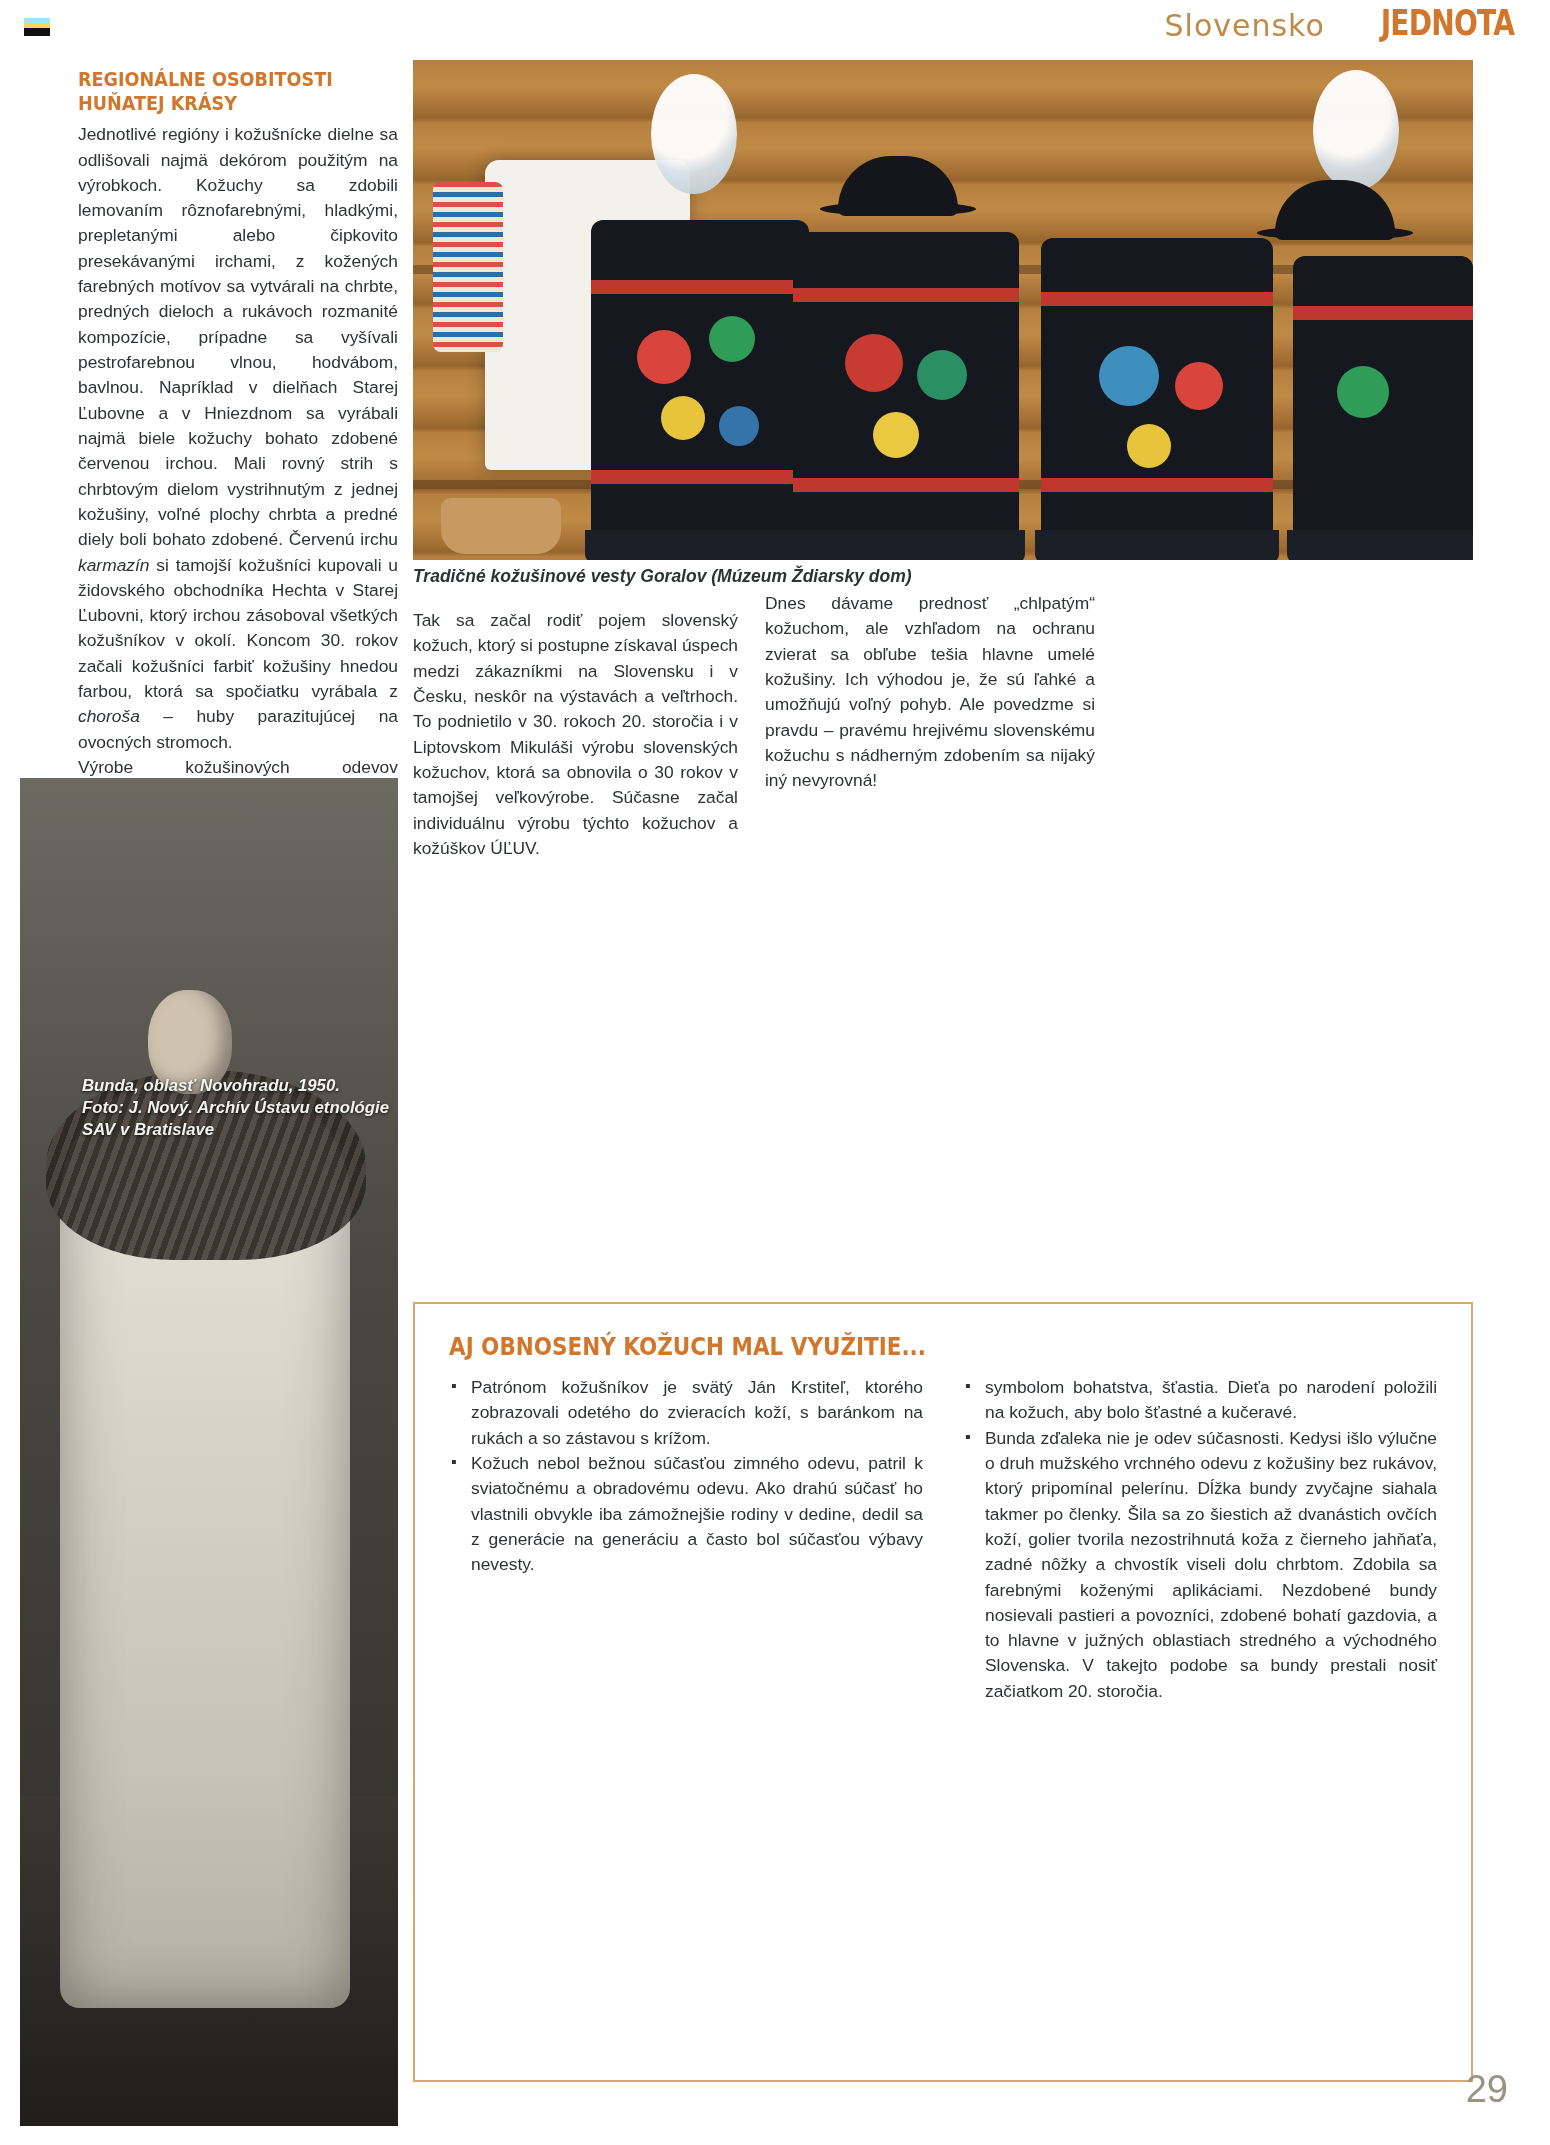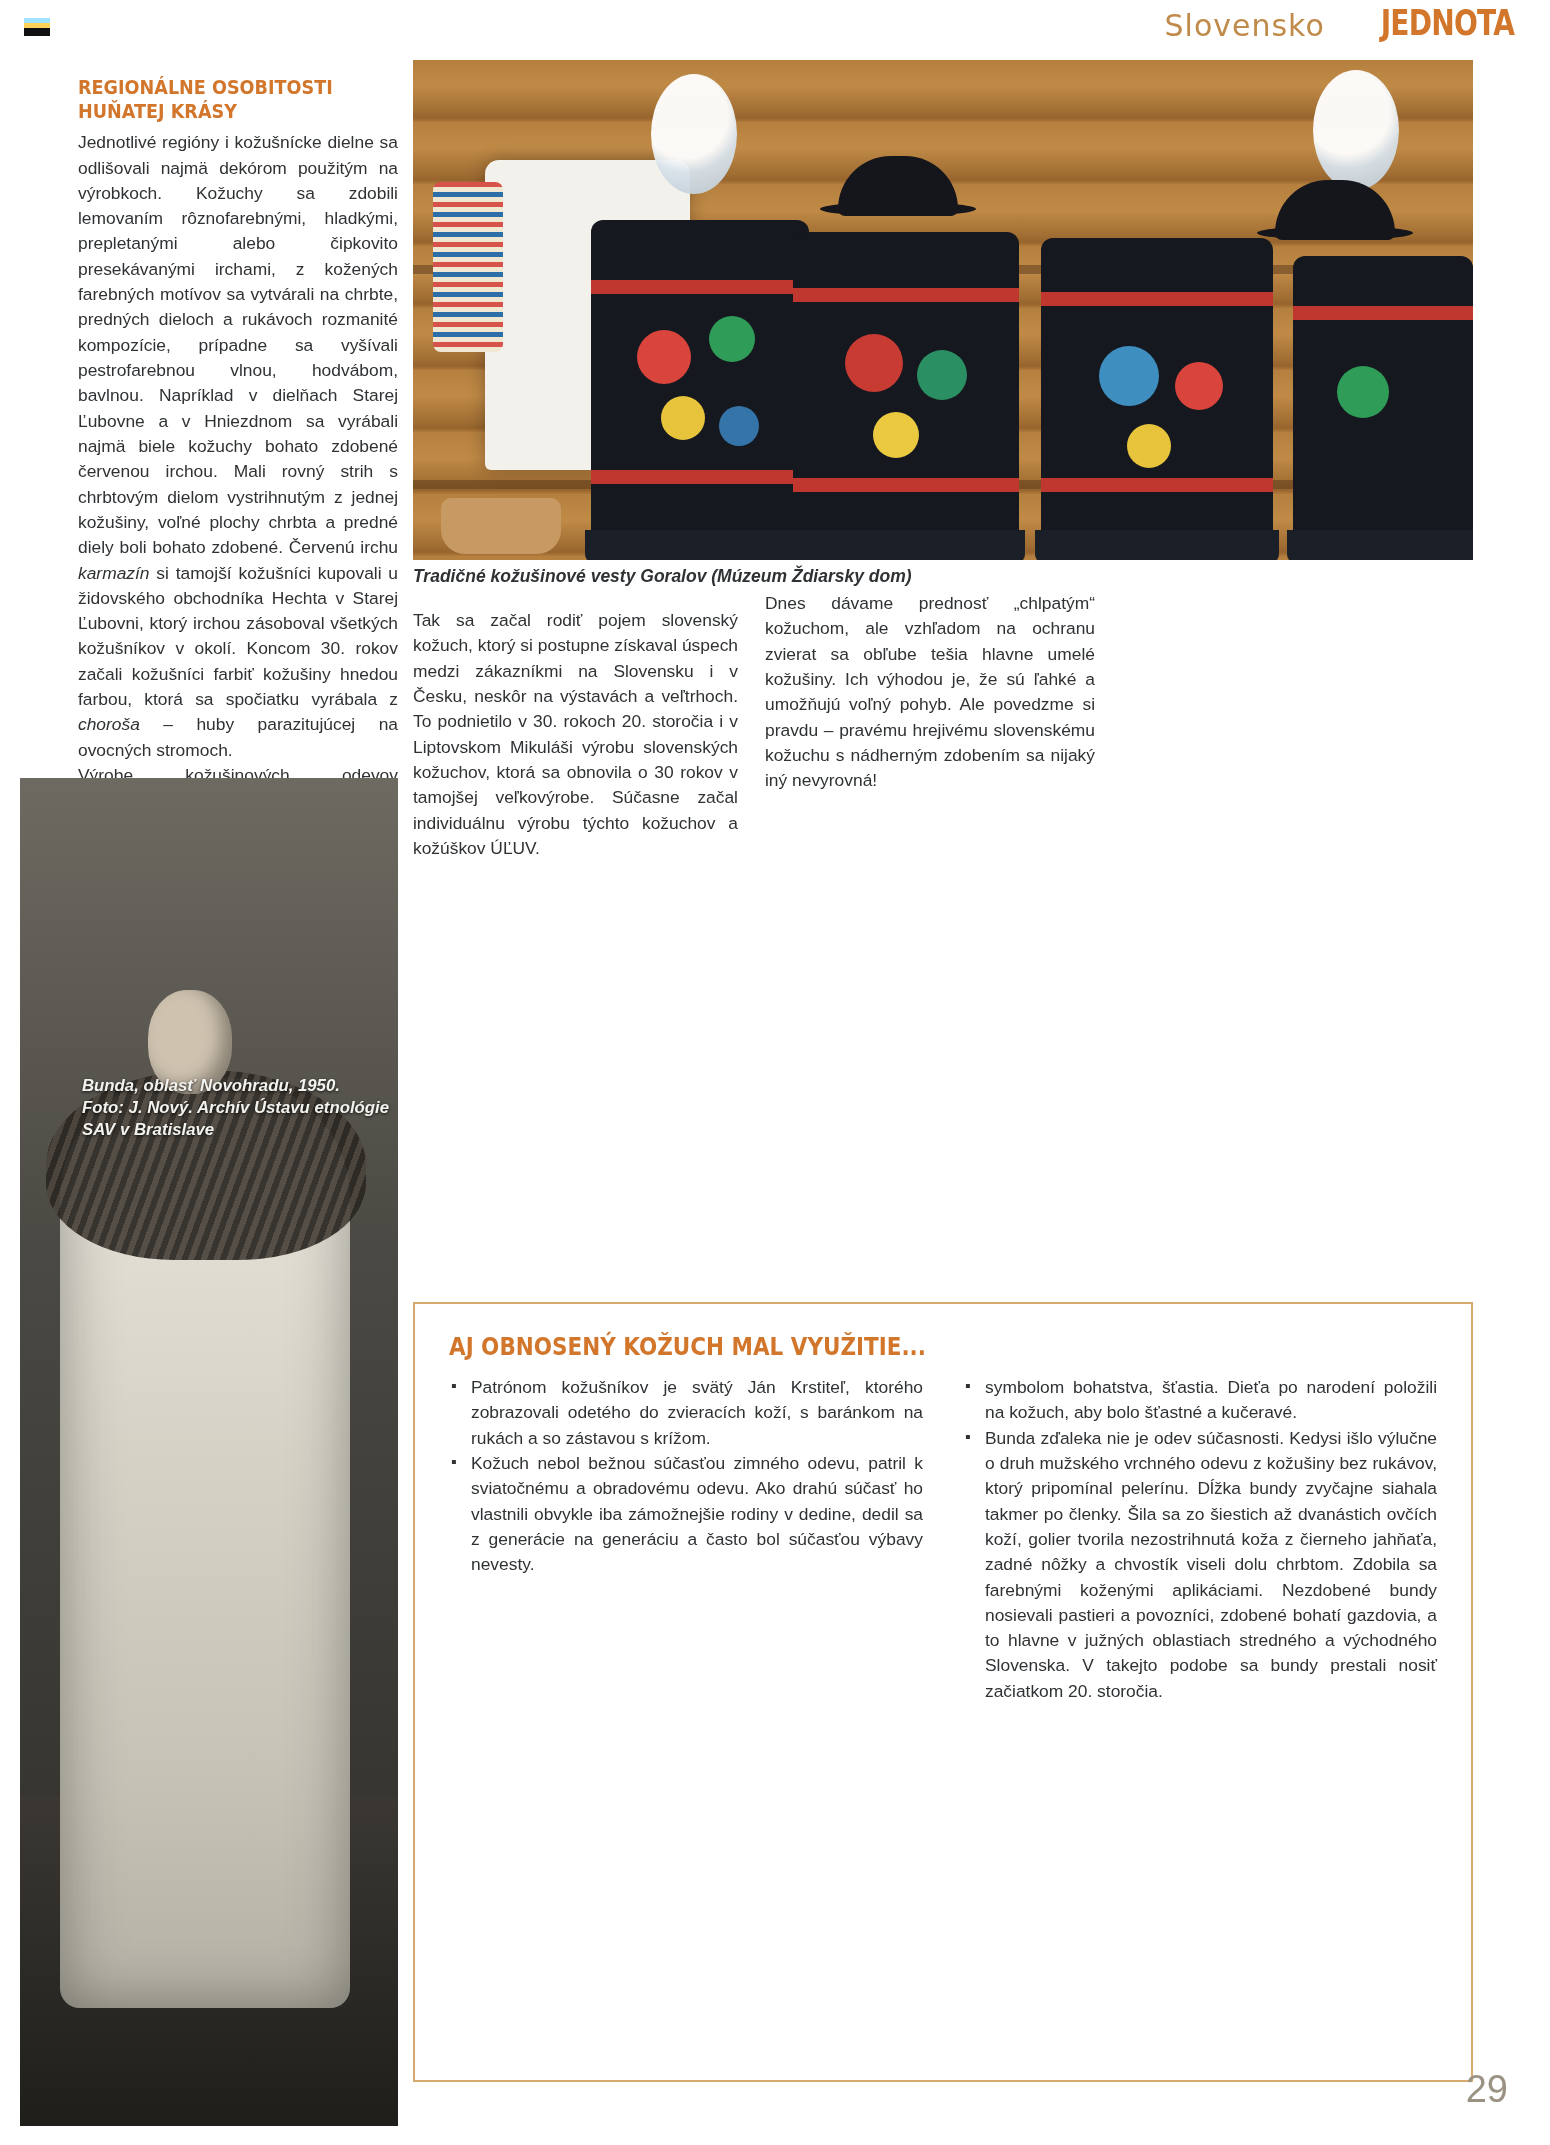--- a/index.html
+++ b/index.html
@@ -31,21 +31,21 @@
   .mast-jednota {
     font-family:"DejaVu Sans", sans-serif;
     font-size:36px; font-weight:bold; color:#d2762c;
     letter-spacing:-1px;
     transform:scaleX(0.78);
     transform-origin:right bottom;
   }
 
   
   .col-left {
-    position:absolute; left:78px; top:68px; width:320px;margin-top:8px;
+    position:absolute; left:78px; top:68px; width:320px;
   }
   .kicker {
     font-family:"DejaVu Sans", sans-serif;
     font-weight:bold;
     color:#d2762c;
     font-size:20px;
     line-height:1.18;
     letter-spacing:0px;
     transform:scaleX(0.88);
     transform-origin:left top;

